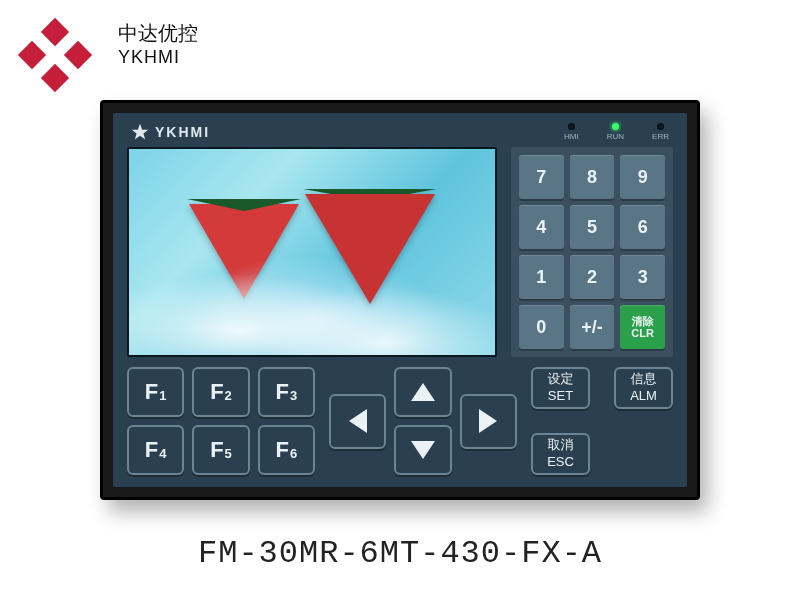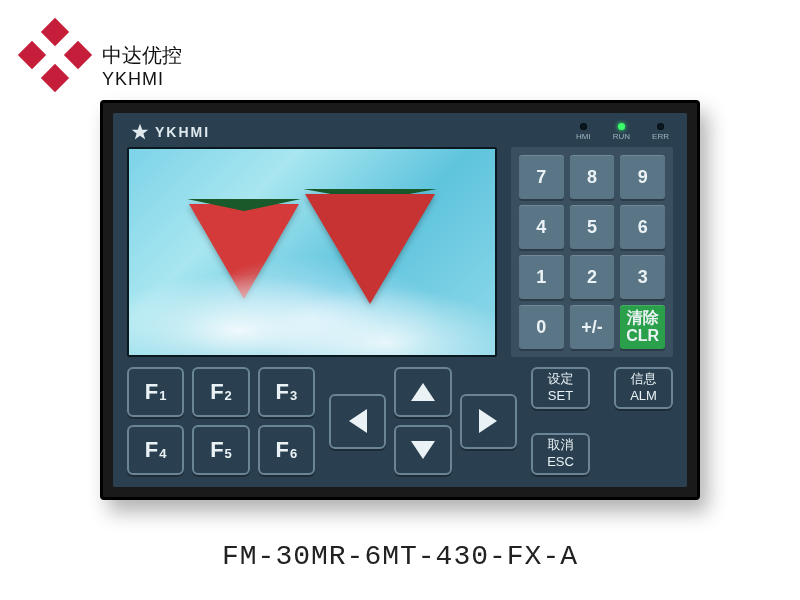--- a/index.html
+++ b/index.html
@@ -7,21 +7,21 @@
   width: 800px; height: 600px;
   background: #fff;
   font-family: Arial, sans-serif;
   position: relative;
 }
 
 
 .logo-block {
   position: absolute;
   top: 20px; left: 20px;
-  display: flex; align-items: flex-end; gap: 12px;
+  display: flex; align-items: flex-start; gap: 28px;
 }
 .star-logo {
   width: 70px; height: 70px;
   position: relative;
 }
 .diamond {
   position: absolute;
   width: 20px; height: 20px;
   background: #c41e3a;
   transform: rotate(45deg);
@@ -56,21 +56,21 @@
 .dev-header {
   display: flex; align-items: center;
   justify-content: space-between;
   padding: 2px 4px 6px;
 }
 .brand {
   display: flex; align-items: center; gap: 6px;
   color: #dfe8ec; font-size: 14px; letter-spacing: 2px; font-weight: 600;
 }
 .brand svg { width: 18px; height: 18px; fill: #dfe8ec; }
-.leds { display: flex; gap: 22px; }
+.leds { display: flex; gap: 28px; }
 .led { display: flex; flex-direction: column; align-items: center; gap: 2px; }
 .led-dot { width: 7px; height: 7px; border-radius: 50%; background: #0a1820; box-shadow: inset 0 0 2px #000; }
 .led-dot.on { background: #3aff6a; box-shadow: 0 0 4px #3aff6a; }
 .led-lbl { font-size: 8px; color: #9db2bd; }
 
 
 .upper {
   flex: 0 0 210px;
   display: flex; gap: 14px;
 }
@@ -138,21 +138,21 @@
   color: #eaf2f5;
   border-radius: 3px;
   display: flex; align-items: center; justify-content: center;
   font-size: 18px; font-weight: 600;
   box-shadow: 0 2px 0 rgba(0,0,0,0.25), inset 0 1px 0 rgba(255,255,255,0.15);
   cursor: pointer;
 }
 .numkey.clr {
   background: #2aa04a;
   flex-direction: column;
-  font-size: 16px; line-height: 1.1;
+  font-size: 11px; line-height: 1.1;
 }
 
 
 .lower {
   flex: 1;
   display: flex; gap: 14px;
   margin-top: 10px;
 }
 .fkeys {
   flex: 0 0 188px;
@@ -222,21 +222,21 @@
   background: #2aa04a;
   border-color: #4ac06a;
 }
 
 
 .model {
   position: absolute;
   bottom: 28px; left: 0; right: 0;
   text-align: center;
   font-family: "Courier New", monospace;
-  font-size: 28px;
+  font-size: 32px;
   color: #222;
   letter-spacing: 1px;
 }
 </style>
 </head>
 <body>
 
 <div class="logo-block">
   <div class="star-logo">
     <div class="diamond top"></div>

